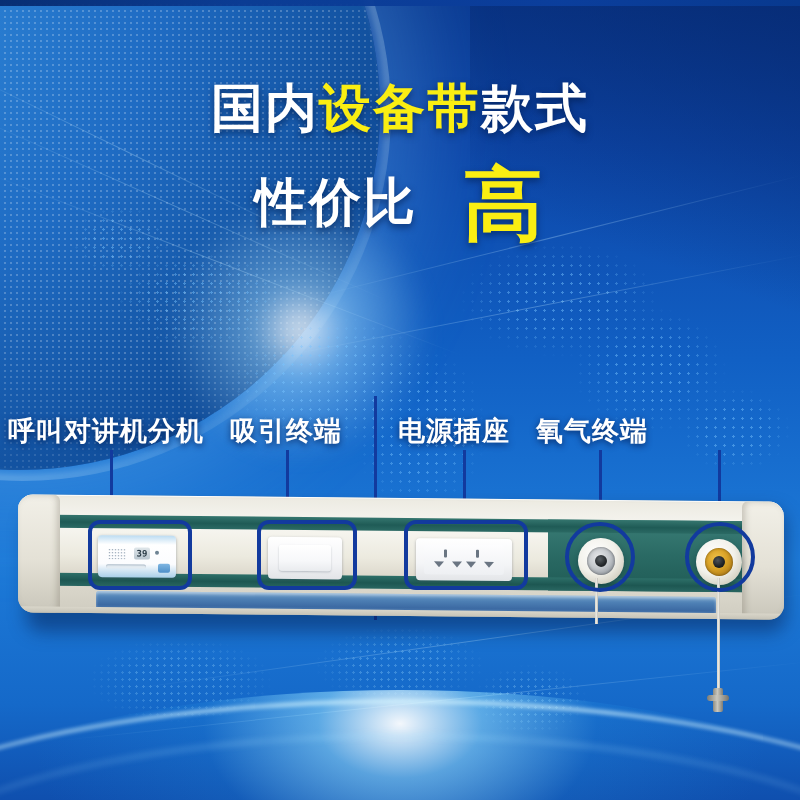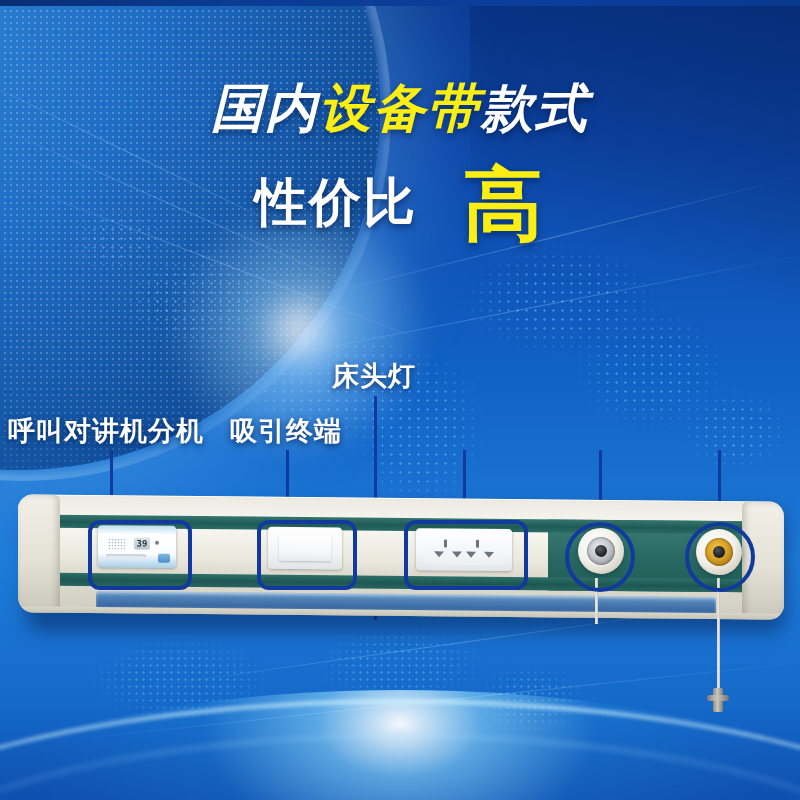--- a/index.html
+++ b/index.html
@@ -108,21 +108,20 @@
     position:absolute;right:0;top:0;width:330px;height:330px;
     background:linear-gradient(200deg,rgba(6,40,110,.75),rgba(6,40,110,0) 70%);
   }
 
   
   .headline{position:absolute;left:0;top:0;width:800px;}
   .hl-line1{
     position:absolute;left:0;top:82px;width:800px;text-align:center;
     font-size:52px;font-weight:bold;letter-spacing:2px;line-height:1;
     white-space:nowrap;
-    font-style:italic;
   }
   .hl-line2{
     position:absolute;left:0;top:165px;width:800px;text-align:center;
     font-size:52px;font-weight:bold;letter-spacing:2px;line-height:1;
     white-space:nowrap;
   }
   .hl-white{color:#ffffff;text-shadow:0 3px 7px rgba(2,25,70,.65);}
   .hl-yellow{color:#faee12;text-shadow:0 3px 7px rgba(2,25,70,.6);}
   .hl-big{font-size:80px;vertical-align:-12px;margin-left:46px;}
 
@@ -178,21 +177,21 @@
     box-shadow:inset 0 2px 3px rgba(255,255,255,.45);
     z-index:5;
   }
   .lip{
     position:absolute;left:0;top:112px;width:766px;height:10px;border-radius:0 0 15px 15px;
     background:linear-gradient(180deg,#d9d6ca,#b9b6aa);
     z-index:6;
   }
 
   
-  .comp{position:absolute;z-index:7;}
+  .comp{position:absolute;z-index:7;margin-top:10px;}
   .nursecall{
     left:80px;top:30px;width:78px;height:42px;border-radius:4px;
     background:linear-gradient(180deg,#bcdcf2 0%,#ffffff 22%,#fbfcfe 68%,#a9cfe9 100%);
     box-shadow:0 1px 3px rgba(60,70,90,.45);
   }
   .nc-screen{
     position:absolute;left:36px;top:12px;width:16px;height:12px;border-radius:2px;
     background:linear-gradient(180deg,#dfe6ea,#b9c6cf);
     color:#2a3b46;font-size:9px;font-weight:bold;line-height:12px;text-align:center;
     font-family:"DejaVu Sans Mono",monospace;
@@ -299,25 +298,26 @@
       <span class="hl-white">性价比</span><span class="hl-yellow hl-big">高</span>
     </div>
   </div>
 
   <div class="callout" style="left:8px;top:413px;">呼叫对讲机分机</div>
   <div class="leader" style="left:110px;top:450px;height:76px;"></div>
 
   <div class="callout" style="left:230px;top:413px;">吸引终端</div>
   <div class="leader" style="left:286px;top:450px;height:76px;"></div>
 
-  <div class="callout" style="left:332px;top:358px;">床头灯</div>
   <div class="leader" style="left:374px;top:396px;height:224px;"></div>
 
+  <div class="callout" style="left:398px;top:413px;">电源插座</div>
   <div class="leader" style="left:463px;top:450px;height:76px;"></div>
 
+  <div class="callout" style="left:536px;top:413px;">氧气终端</div>
   <div class="leader" style="left:599px;top:450px;height:78px;"></div>
 
   <div class="leader" style="left:718px;top:450px;height:78px;"></div>
 
   <div class="panel-wrap">
     <div class="panel-shadow"></div>
 
     <div class="panel">
       <div class="face"></div>
       <div class="teal-block"></div>

